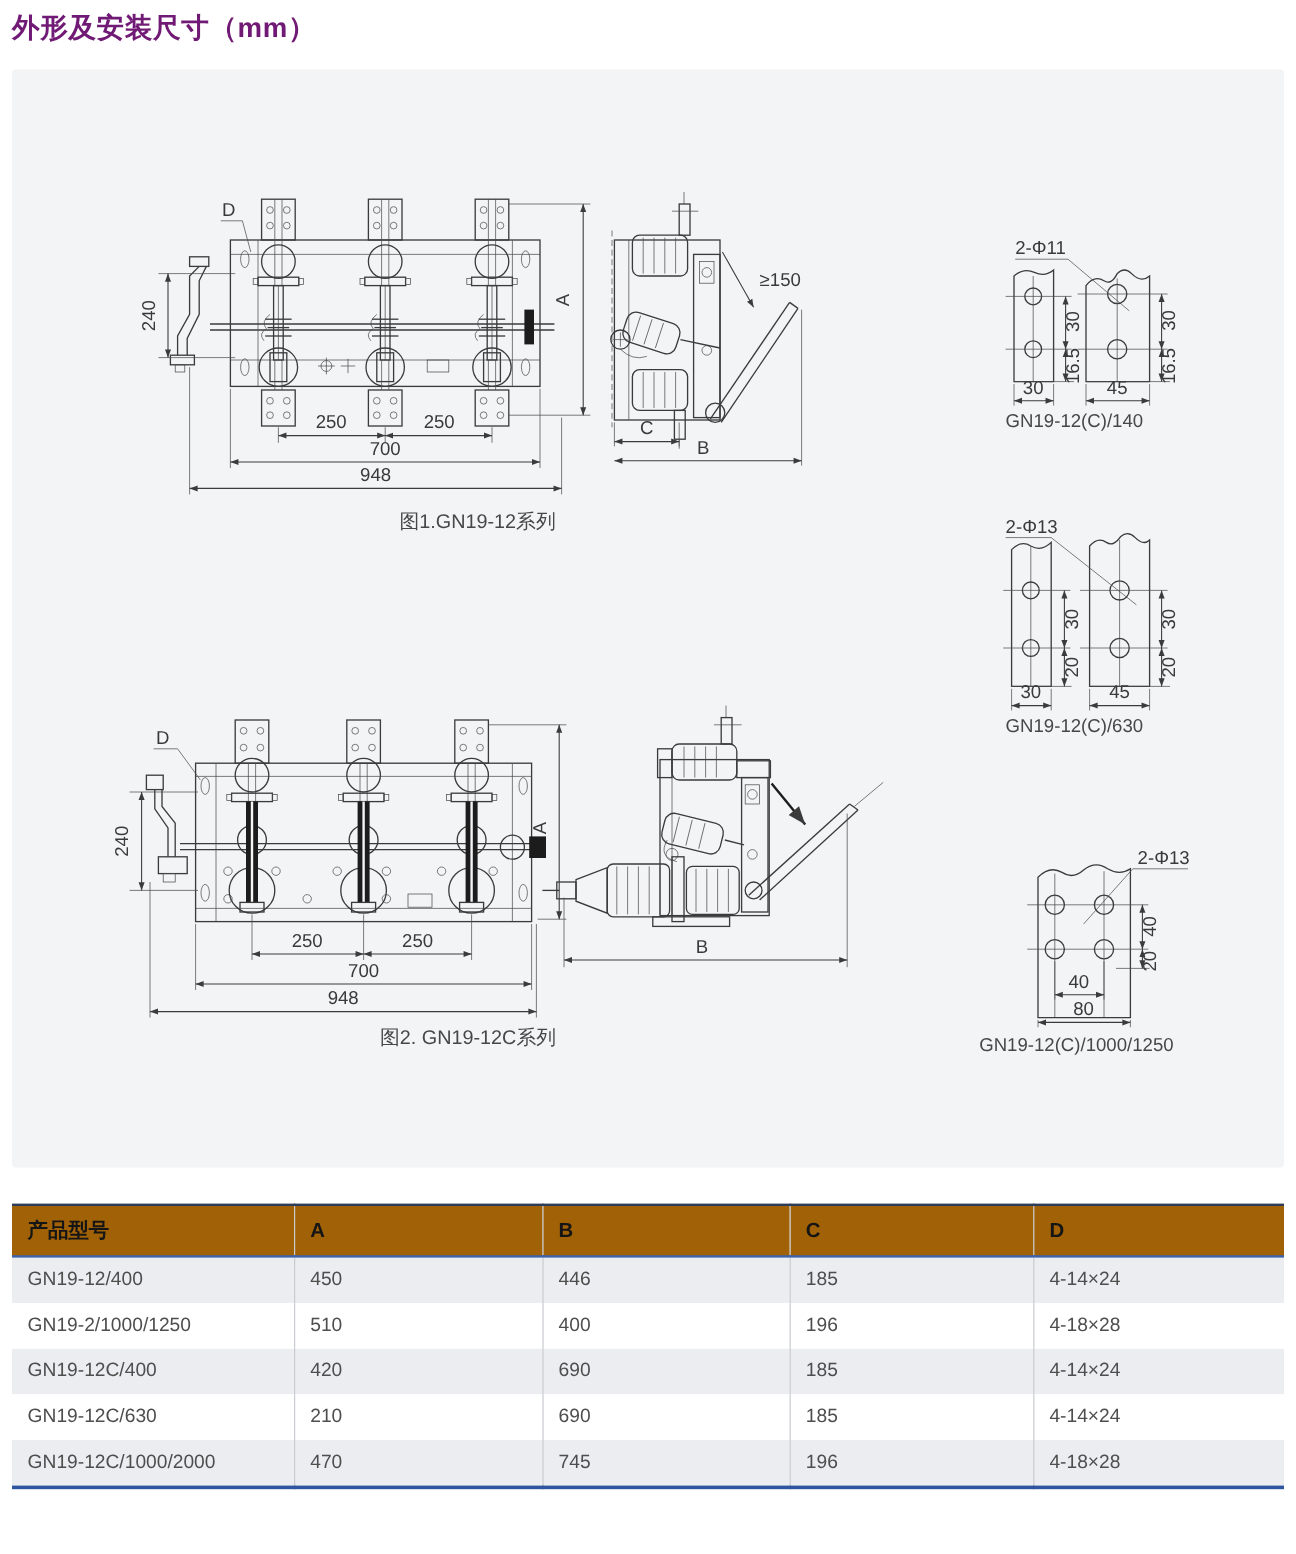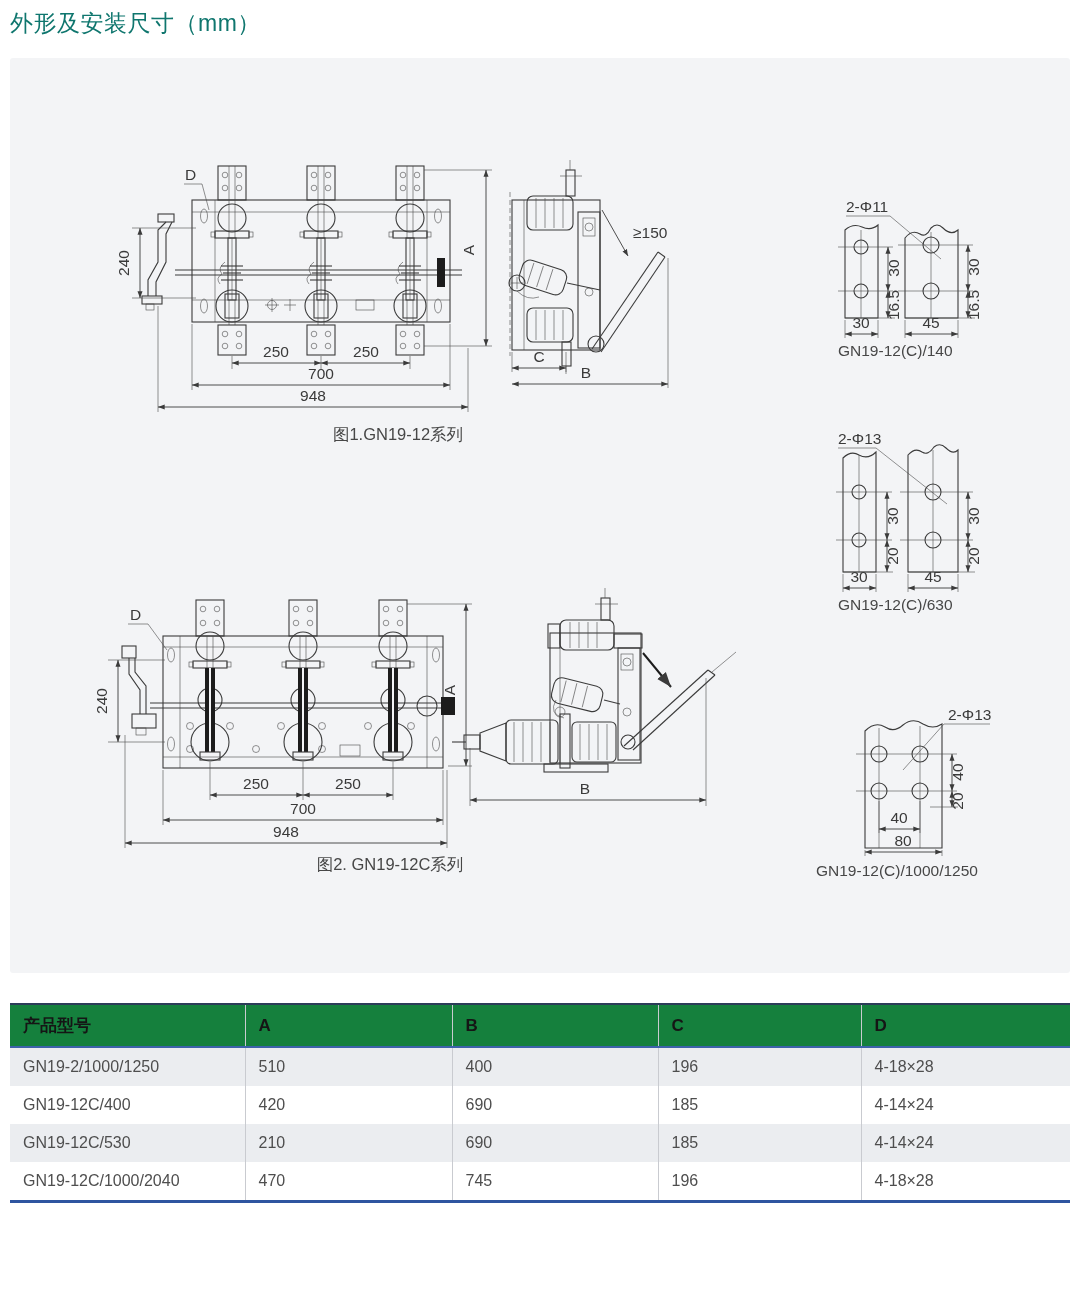--- a/index.html
+++ b/index.html
@@ -2,41 +2,41 @@
 <html><head>
 <meta charset="utf-8">
 <style>
   html,body{margin:0;padding:0;}
   body{
     width:1080px;height:1295px;position:relative;background:#ffffff;
     font-family:"Liberation Sans",sans-serif;
   }
   .page-title{
     position:absolute;left:10px;top:8px;
-    font-size:23px;font-weight:normal;color:#0f766e;letter-spacing:0.5px;
+    font-size:23px;font-weight:bold;color:#701a75;letter-spacing:0.5px;
   }
   .panel{
     position:absolute;left:10px;top:58px;width:1060px;height:915px;
     background:#f3f4f6;border-radius:3px;
   }
   svg text{font-family:"Liberation Sans",sans-serif;font-size:15.5px;fill:#3a3a3a;}
   svg .cap{font-size:16.5px;fill:#474747;}
   svg .cap2{font-size:15.5px;fill:#474747;}
   .ln{stroke:#3b3b3b;stroke-width:1.1;fill:none;}
   .lt{stroke:#4a4a4a;stroke-width:0.6;fill:none;}
   .dim{stroke:#3b3b3b;stroke-width:0.9;fill:none;}
   .blk{fill:#1c1c1c;stroke:none;}
   .dim-table{
     position:absolute;left:10px;top:1003px;width:1060px;
     border-collapse:collapse;table-layout:fixed;
   }
   .dim-table th,.dim-table td{text-align:left;padding:0 6px 0 13px;height:38px;}
   .dim-table th{font-size:17px;font-weight:700;color:#151515;height:41px;}
   .dim-table td{font-size:16px;color:#4e4e4e;}
-  .dim-table thead tr{border-top:2px solid #2c3c59;border-bottom:2px solid #3d62aa;background:#15803d;}
+  .dim-table thead tr{border-top:2px solid #2c3c59;border-bottom:2px solid #3d62aa;background:#a16207;}
   .dim-table tbody tr:nth-child(odd){background:#ebedf0;}
   .dim-table tbody tr:nth-child(even){background:#ffffff;}
   .dim-table tbody tr:last-child{border-bottom:3px solid #2f55a0;}
   .dim-table th + th,.dim-table td + td{border-left:1px solid #c9cbd0;}
 </style>
 </head>
 <body>
 
 <div class="page-title">外形及安装尺寸（mm）</div>
 
@@ -453,41 +453,48 @@
     <tr>
       <th>产品型号</th>
       <th>A</th>
       <th>B</th>
       <th>C</th>
       <th>D</th>
     </tr>
   </thead>
   <tbody>
     <tr>
+      <td>GN19-12/400</td>
+      <td>450</td>
+      <td>446</td>
+      <td>185</td>
+      <td>4-14×24</td>
+    </tr>
+    <tr>
       <td>GN19-2/1000/1250</td>
       <td>510</td>
       <td>400</td>
       <td>196</td>
       <td>4-18×28</td>
     </tr>
     <tr>
       <td>GN19-12C/400</td>
       <td>420</td>
       <td>690</td>
       <td>185</td>
       <td>4-14×24</td>
     </tr>
     <tr>
-      <td>GN19-12C/530</td>
+      <td>GN19-12C/630</td>
       <td>210</td>
       <td>690</td>
       <td>185</td>
       <td>4-14×24</td>
     </tr>
     <tr>
-      <td>GN19-12C/1000/2040</td>
+      <td>GN19-12C/1000/2000</td>
       <td>470</td>
       <td>745</td>
       <td>196</td>
       <td>4-18×28</td>
     </tr>
   </tbody>
 </table>
 
 </body></html>

